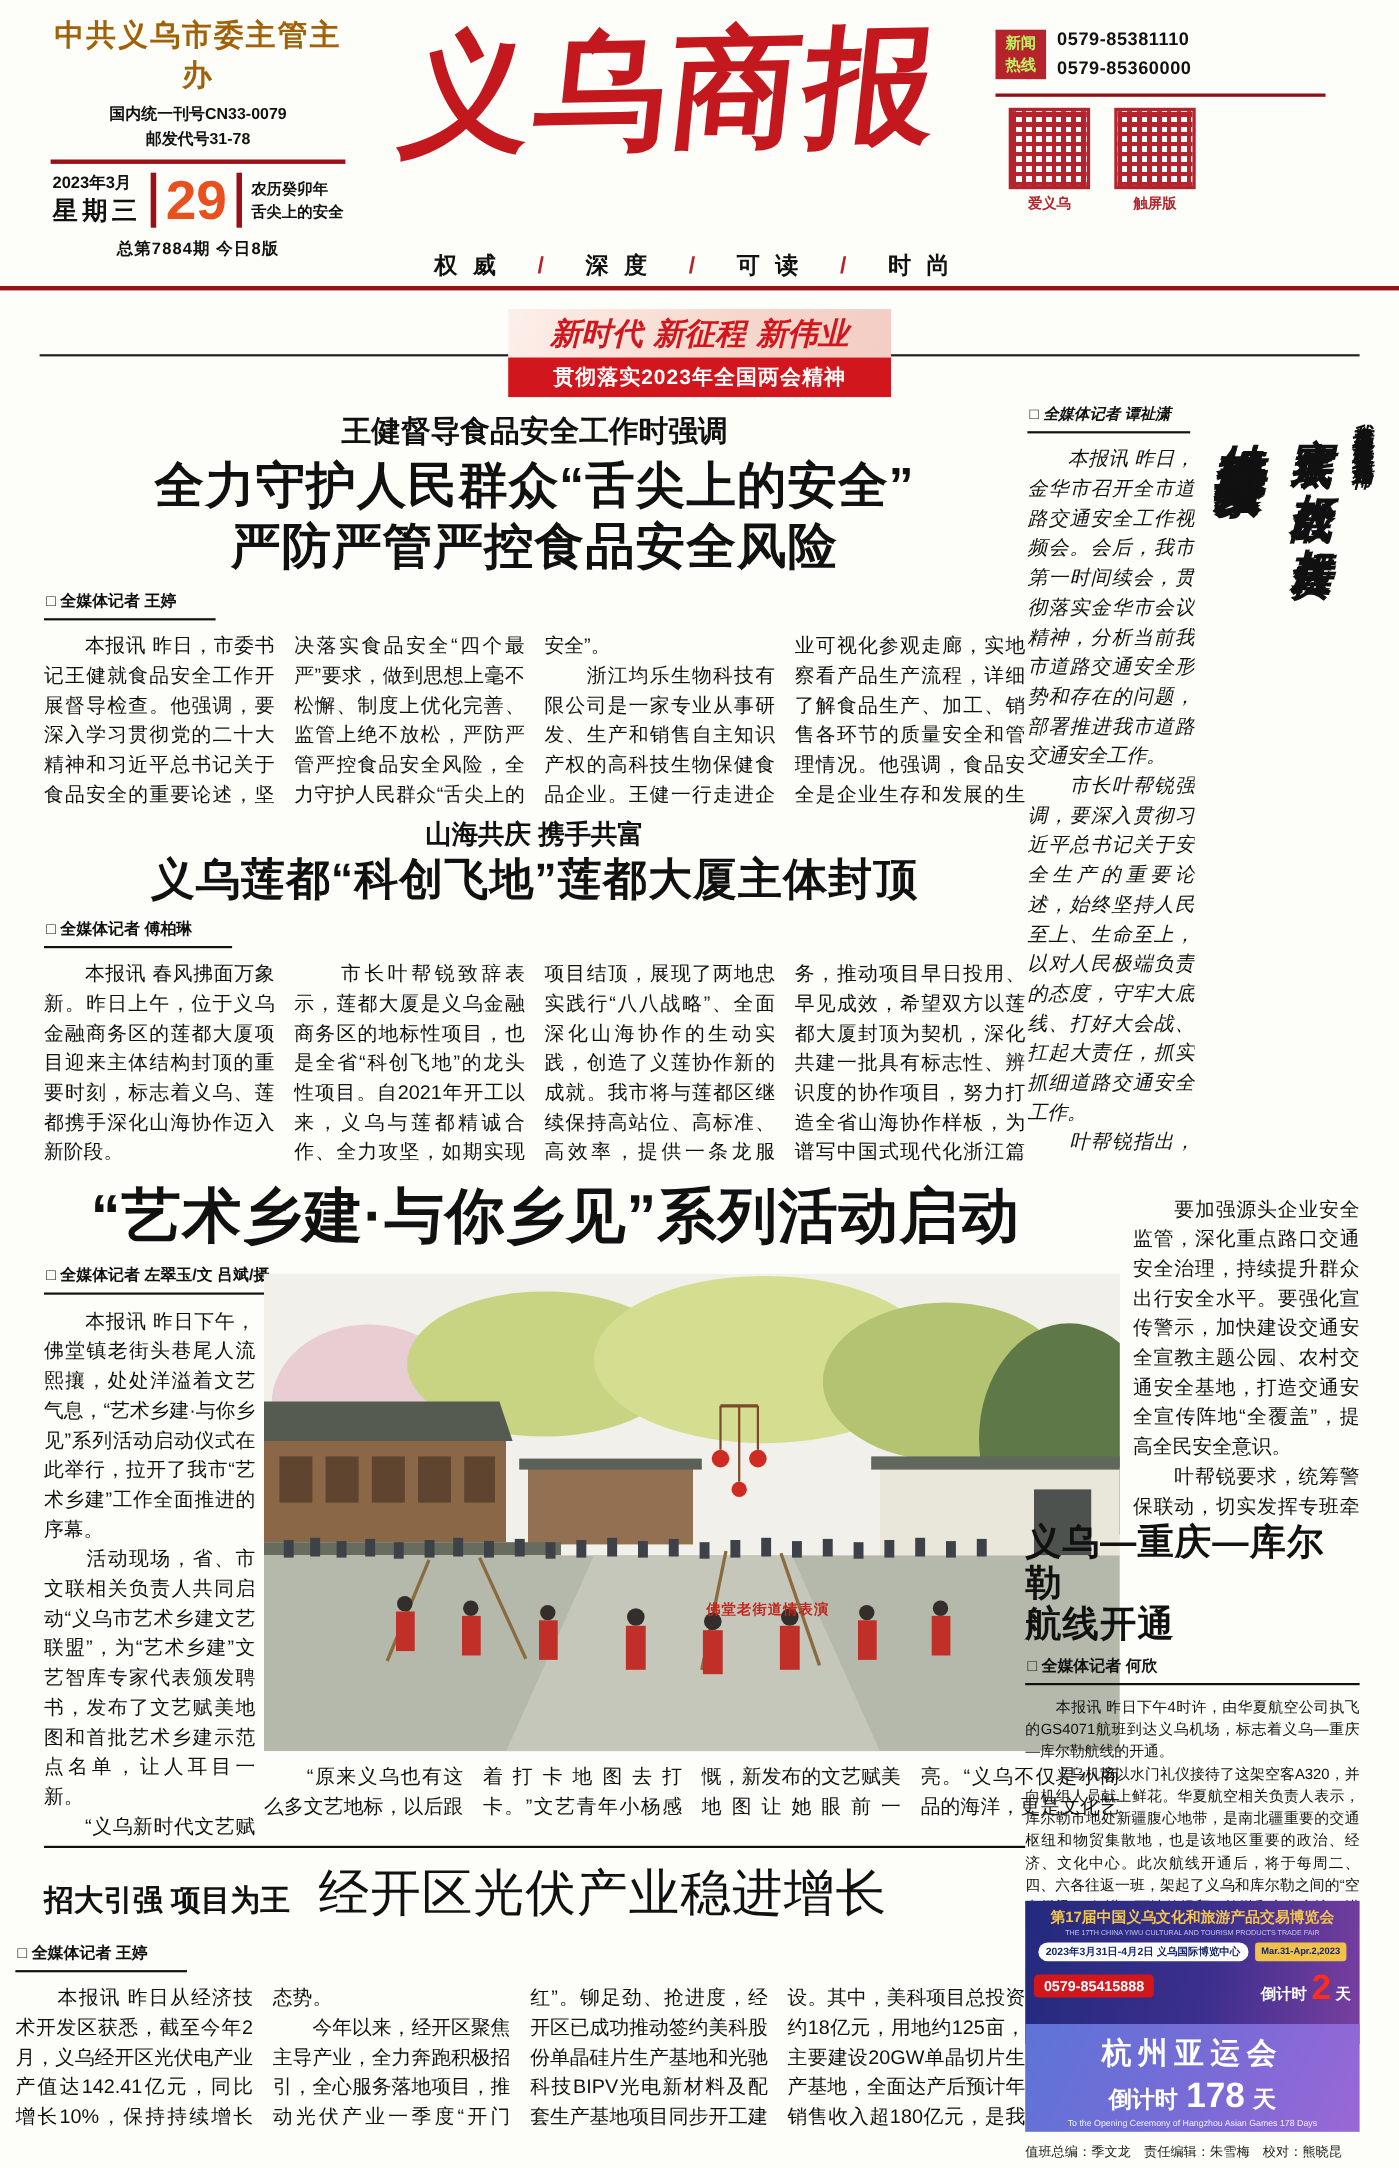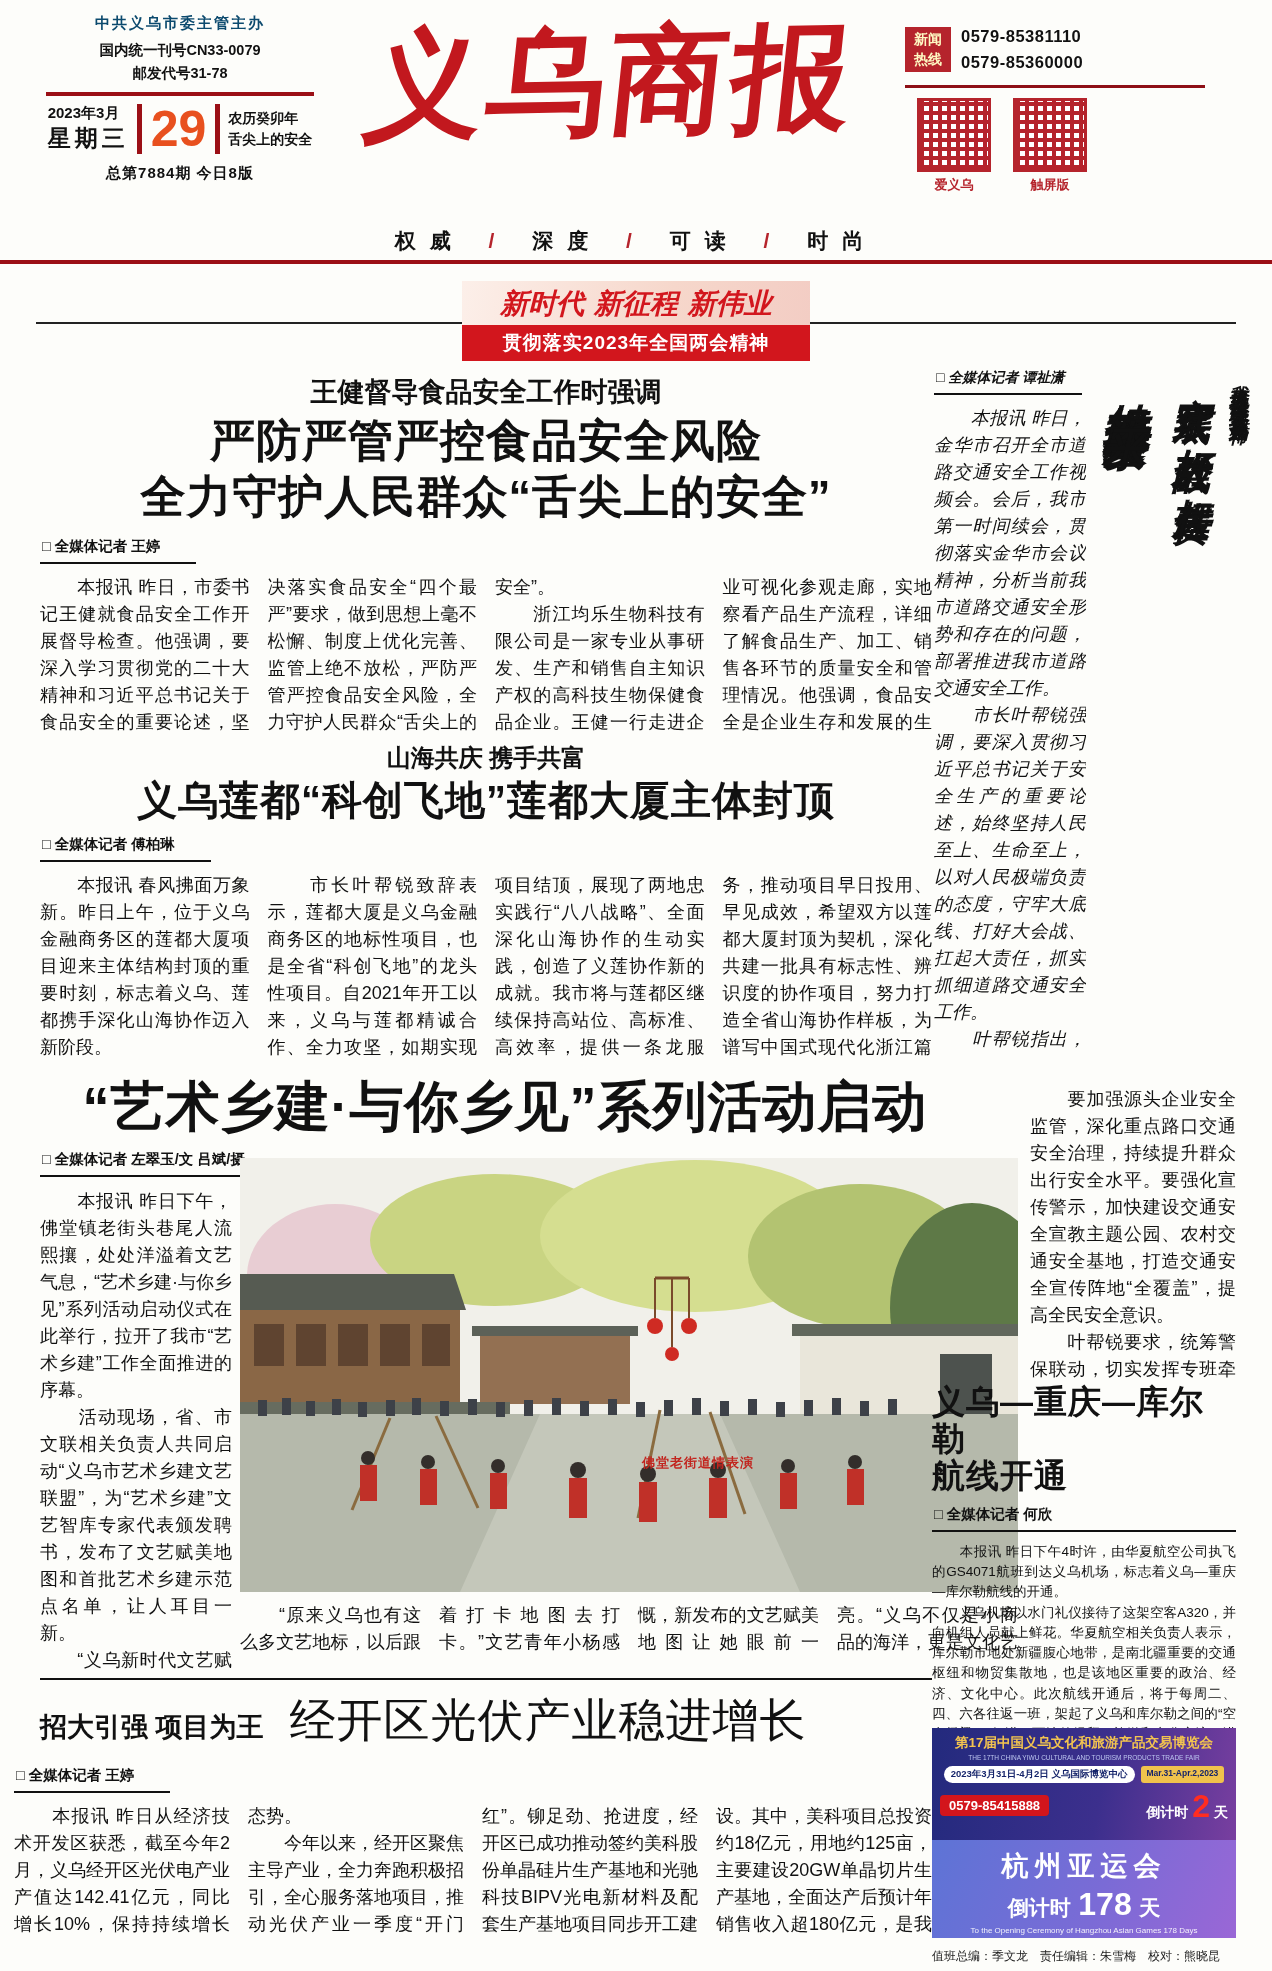--- a/index.html
+++ b/index.html
@@ -6,40 +6,40 @@
   html,body { background:#888; }
   .page {
     position:relative; width:1272px; height:1971px; margin:0 auto;
     background:#fdfdfa; overflow:hidden;
     font-family:"Liberation Sans", sans-serif; color:#111;
   }
   .abs { position:absolute; }
 
   
   .mh-left { left:40px; top:14px; width:280px; text-align:center; }
-  .mh-pub { color:#0c4a6e; font-weight:bold; font-size:15px; letter-spacing:2px; }
+  .mh-pub { color:#a16207; font-weight:bold; font-size:27px; letter-spacing:2px; }
   .mh-issn { font-size:14.5px; margin-top:8px; font-weight:bold; }
   .mh-postal { font-size:14.5px; margin-top:4px; font-weight:bold; }
   .mh-rule { height:4px; background:#9b1016; margin:9px 6px 8px; }
   .mh-daterow { display:flex; align-items:center; justify-content:center; gap:8px; }
   .mh-ym { font-size:15px; font-weight:bold; text-align:left; }
   .mh-week { font-size:23px; font-weight:bold; letter-spacing:4px; }
   .mh-day { font-size:50px; font-weight:bold; color:#e8501e; line-height:1;
             border-left:5px solid #9b1016; border-right:5px solid #9b1016; padding:0 9px; }
   .mh-lunar { font-size:14px; font-weight:bold; text-align:left; line-height:1.5; }
   .mh-issue { font-size:15px; font-weight:bold; margin-top:10px; letter-spacing:1px; }
 
   .mh-center { left:290px; top:16px; width:640px; text-align:center; }
   .mh-title { font-family:"DejaVu Serif", serif; font-size:118px; line-height:1.1;
               font-weight:bold; color:#c2181e; letter-spacing:4px;
               transform:skewX(-7deg) rotate(-1deg); }
 
   .mh-right { left:845px; top:24px; width:392px; }
   .hotline-row { display:flex; align-items:center; gap:10px; justify-content:flex-start; padding-left:60px;}
-  .hotline-badge { background:#b5242c; color:#fef9c3; font-size:14px; font-weight:bold;
+  .hotline-badge { background:#b5242c; color:#bef264; font-size:14px; font-weight:bold;
                    width:46px; padding:3px 0; text-align:center; line-height:1.4; }
   .hotline-nums { font-size:16.5px; font-weight:bold; line-height:1.55; letter-spacing:.5px; }
   .mh-rule2 { height:3px; background:#8e1016; margin:10px 0 10px 60px; width:300px; }
   .qr-row { display:flex; gap:22px; padding-left:72px; }
   .qr-box { text-align:center; }
   .qr {
     width:74px; height:74px; border:3px solid #b5242c; background-color:#fff;
     background-image:
       repeating-linear-gradient(0deg,#b5242c 0 4px,transparent 4px 9px),
       repeating-linear-gradient(90deg,#b5242c 0 4px,transparent 4px 9px);
@@ -217,22 +217,22 @@
   <div class="abs redrule"></div>
 
   <div class="abs bannerline"></div>
   <div class="abs banner">
     <div class="banner-top">新时代 新征程 新伟业</div>
     <div class="banner-bot">贯彻落实2023年全国两会精神</div>
   </div>
 
   <div class="abs food">
     <div class="kicker">王健督导食品安全工作时强调</div>
+    <div class="headline">全力守护人民群众“舌尖上的安全”</div>
     <div class="headline">严防严管严控食品安全风险</div>
-    <div class="headline">全力守护人民群众“舌尖上的安全”</div>
     <div class="byline-row"><span class="byline">□ 全媒体记者 王婷</span></div>
     <div class="bodytext cols4">　　本报讯 昨日，市委书记王健就食品安全工作开展督导检查。他强调，要深入学习贯彻党的二十大精神和习近平总书记关于食品安全的重要论述，坚决落实食品安全“四个最严”要求，做到思想上毫不松懈、制度上优化完善、监管上绝不放松，严防严管严控食品安全风险，全力守护人民群众“舌尖上的安全”。
 　　浙江均乐生物科技有限公司是一家专业从事研发、生产和销售自主知识产权的高科技生物保健食品企业。王健一行走进企业可视化参观走廊，实地察看产品生产流程，详细了解食品生产、加工、销售各环节的质量安全和管理情况。他强调，食品安全是企业生存和发展的生命线，要严格履行企业主体责任，不断完善食品安全管理体系，注重源头把控和过程管理，真正为广大消费者提供优质放心食品。
 　　在省机电技师学院，王健先后来到学生食堂备餐区、操作间等地，仔细察看厨房设计、环境卫生等情况，认真听取学校食品安全监管相关情况汇报。王健强调，校园食品安全关系学生身心健康，事关千家万户。要压紧压实属地监管责任和学校主体责任，严把食材采购、食物存储、食品加工等重要关口，强化校园小卖部食品安全监管，真正让广大师生吃得舒心，让家长和社会放心。
 　　王健在督导中强调，民以食为天，食以安为先，确保食品安全是民生工程、民心工程。要坚定践行以人民为中心的发展思想，始终把食品安全“两个责任”落实放在突出位置，加快建立健全分层分级精准防控、末端发力终端见效工作机制，推动包保责任制高效联动、整体落实。要进一步完善“日管控、周排查、月调度”机制，做好日常监督检查和抽样检验，织密织牢食品安全“保障网”。要加强食品安全培训，有力提升食品全链条质量安全保障水平。</div>
   </div>
 
   <div class="abs liandu">
     <div class="kicker">山海共庆 携手共富</div>
     <div class="headline">义乌莲都“科创飞地”莲都大厦主体封顶</div>

